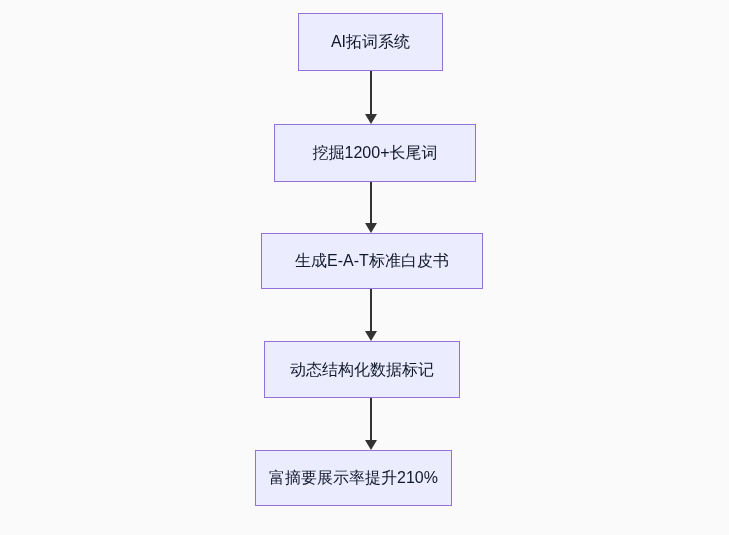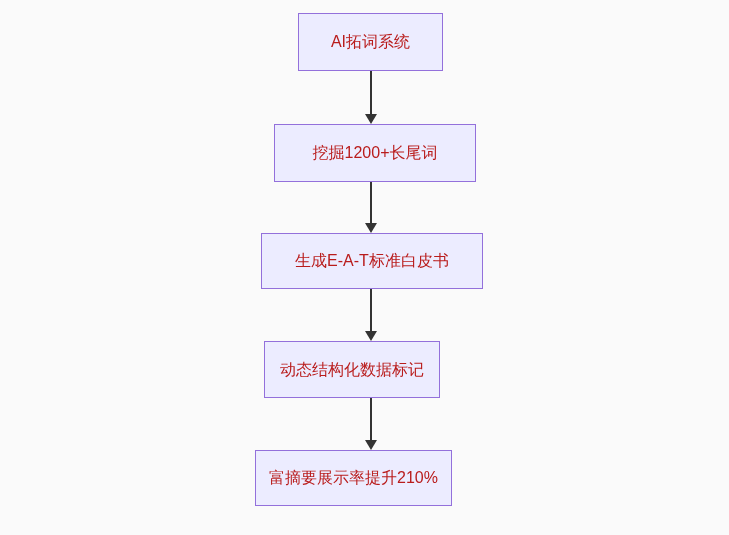--- a/index.html
+++ b/index.html
@@ -22,21 +22,21 @@
   .node {
     position: absolute;
     box-sizing: border-box;
     background: #ECECFF;
     border: 1.5px solid #9370DB;
     display: flex;
     align-items: center;
     justify-content: center;
   }
   .node-label {
-    color: #b91c1c;
+    color: #0f172a;
     font-size: 16px;
     line-height: 1.2;
     white-space: nowrap;
   }
   .edge {
     position: absolute;
     width: 14px;
     margin-left: -7px; 
   }
   .edge-line {
@@ -85,21 +85,21 @@
 
   <div class="node" style="left:261px; top:233px; width:222px; height:56px;">
     <span class="node-label">生成E-A-T标准白皮书</span>
   </div>
 
   <div class="edge" style="left:371px; top:289px; height:52px;">
     <div class="edge-line"></div>
     <div class="edge-arrowhead"></div>
   </div>
 
-  <div class="node" style="left:264px; top:341px; width:176px; height:57px;">
+  <div class="node" style="left:264px; top:341px; width:196px; height:57px;">
     <span class="node-label">动态结构化数据标记</span>
   </div>
 
   <div class="edge" style="left:371px; top:398px; height:52px;">
     <div class="edge-line"></div>
     <div class="edge-arrowhead"></div>
   </div>
 
   <div class="node" style="left:255px; top:450px; width:197px; height:56px;">
     <span class="node-label">富摘要展示率提升210%</span>

